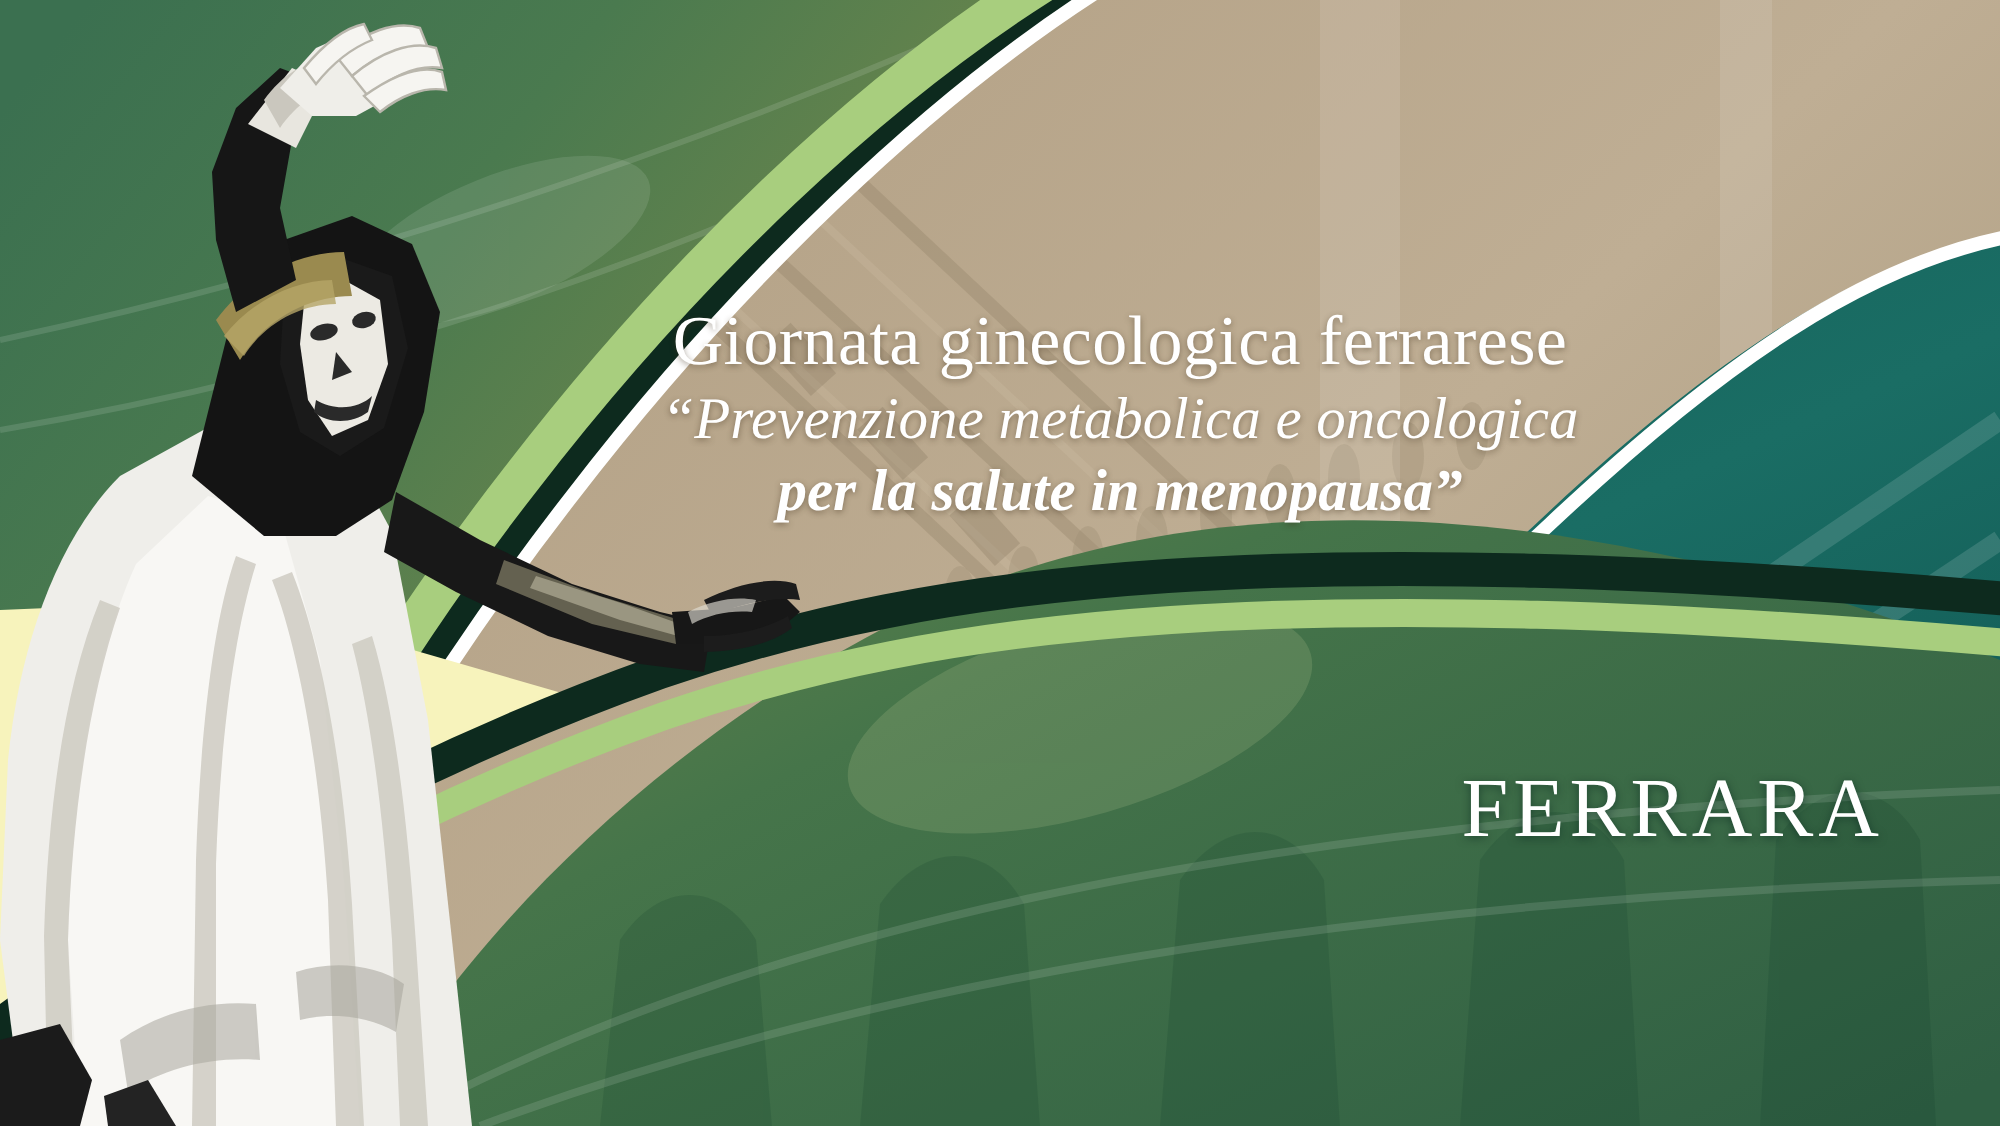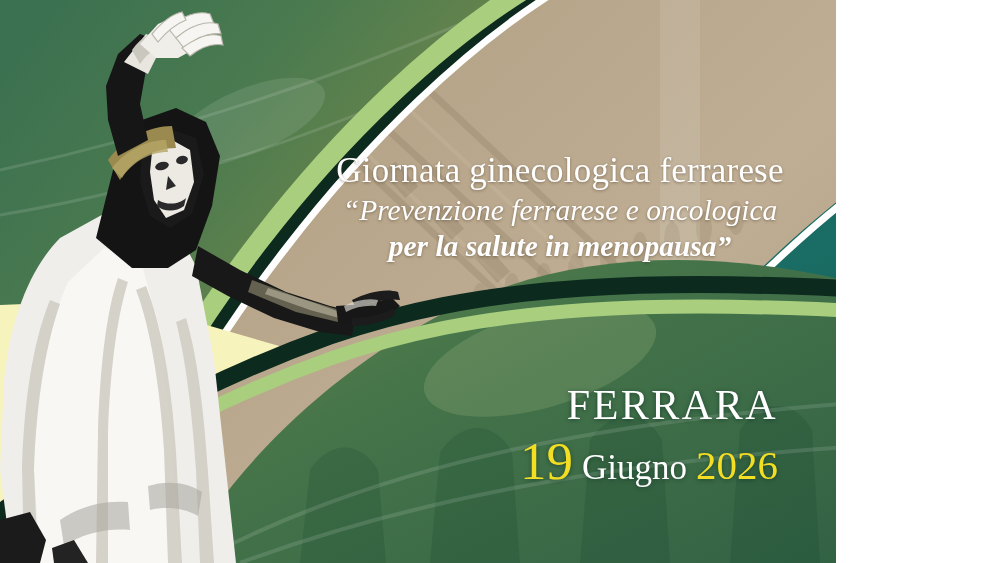--- a/index.html
+++ b/index.html
@@ -7,21 +7,21 @@
     margin: 0;
     padding: 0;
     background: #ffffff;
   }
   body {
     font-family: "Liberation Serif", serif;
   }
 
   .poster {
     position: relative;
-    width: 836px;
+    width: 1000px;
     height: 563px;
     overflow: hidden;
     background: #b5a387;
   }
 
   
   .layer {
     position: absolute;
     inset: 0;
     width: 1000px;
@@ -347,27 +347,22 @@
 
       <g>
         <path d="M 236,563 C 262,520 300,474 352,436" fill="none" stroke="#0d2a1e" stroke-width="0"></path>
       </g>
     </svg>
   </div>
 
   <div class="title-block">
     <div class="title-main">Giornata ginecologica ferrarese</div>
     <div class="title-sub">
-      <span class="l1">“Prevenzione ferrarese e oncologica</span>
+      <span class="l1">“Prevenzione metabolica e oncologica</span>
       <span class="l2">per la salute in menopausa”</span>
     </div>
   </div>
 
   <div class="city-block">
     <div class="city-name">FERRARA</div>
-    <div class="date-row">
-      <span class="date-day">19</span>
-      <span class="date-month">Giugno</span>
-      <span class="date-year">2026</span>
-    </div>
   </div>
 
 </div>
 
 </body></html>

